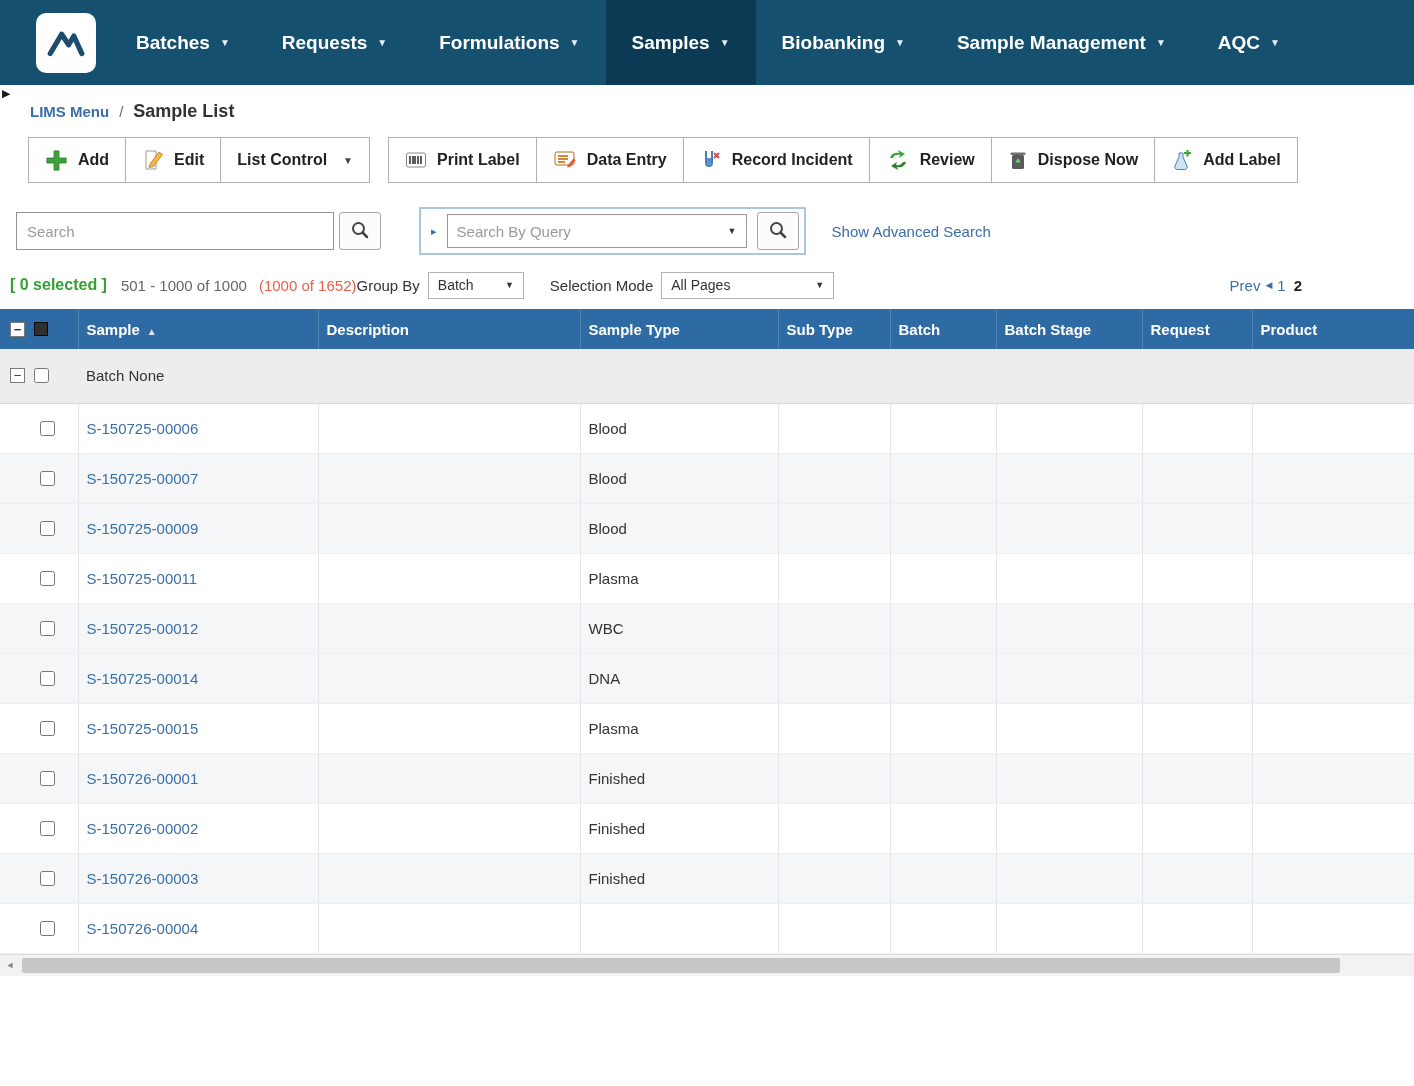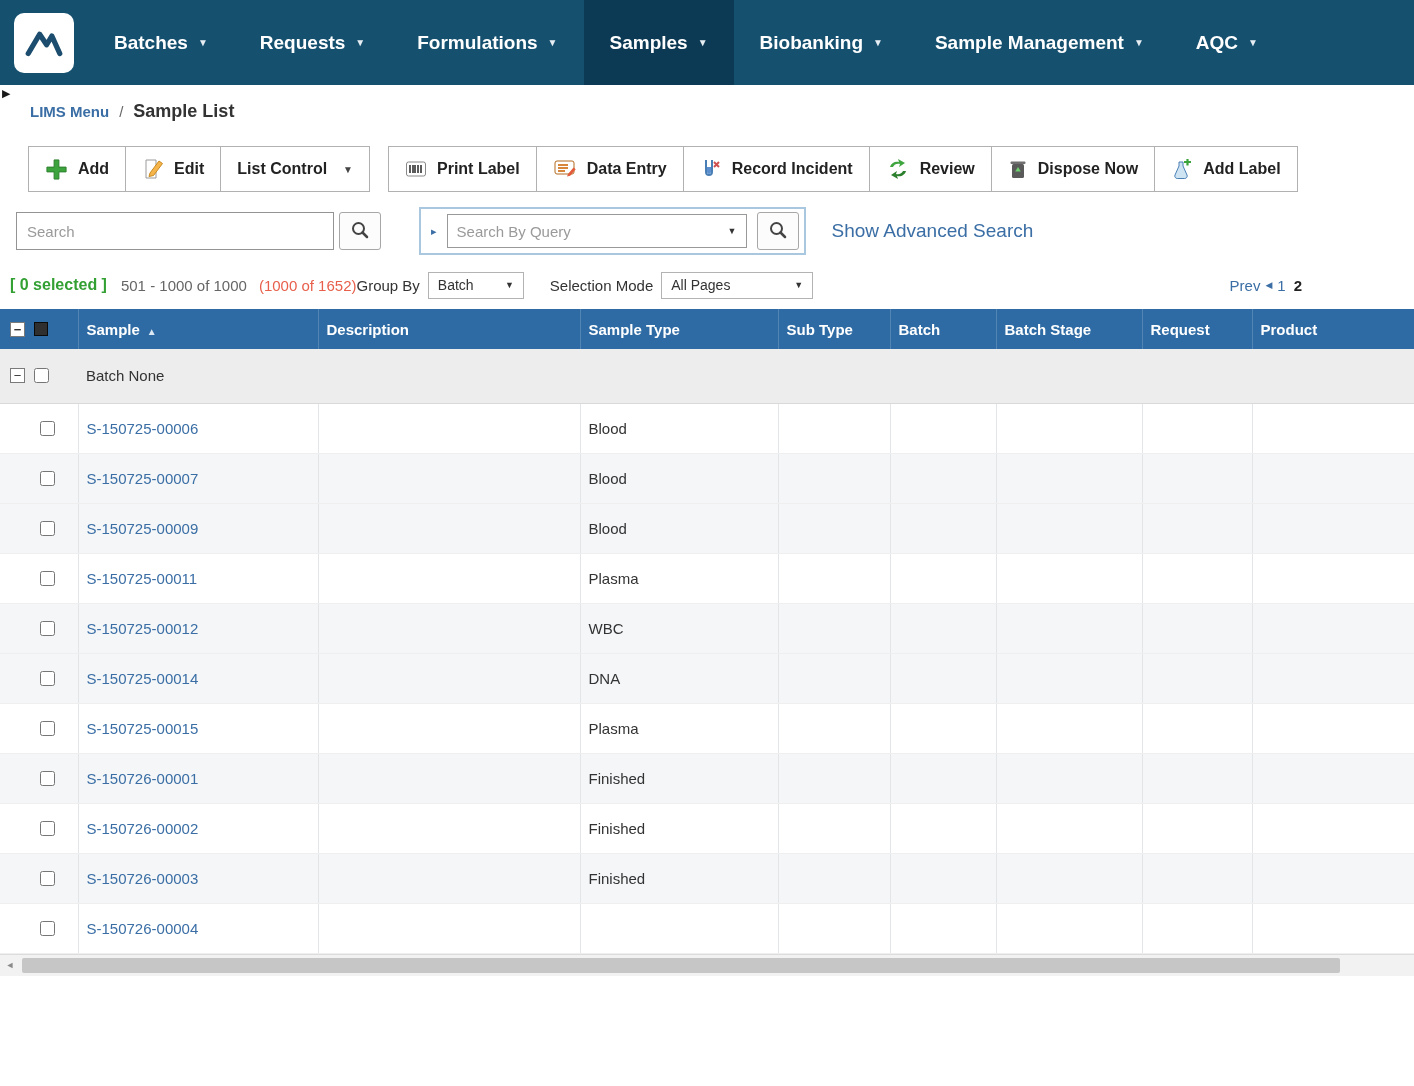--- a/index.html
+++ b/index.html
@@ -1,37 +1,37 @@
 <!DOCTYPE html>
 <html style="--nav-bg: #15506f; --nav-active-bg: #0c3a54; --header-bg: #2e6ba4; --link: #3a6ea5; --selected-green: #33a033; --filtered-red: #e8604c;"><head>
 <meta charset="utf-8">
 <style>
   * { margin:0; padding:0; box-sizing:border-box; }
   html,body { width:1414px; height:1086px; overflow:hidden; background:#fff;
               font-family:"Liberation Sans", sans-serif; }
 
   
-  .topnav { height:85px; background:var(--nav-bg,#15506f); display:flex; align-items:stretch; }
+  .topnav { height:85px; background:var(--nav-bg,#15506f); display:flex; align-items:stretch;padding-left:22px; }
   .logo-wrap { width:88px; display:flex; align-items:center; justify-content:center; }
   .logo { width:60px; height:60px; background:#fff; border-radius:10px;
           display:flex; align-items:center; justify-content:center; }
   .nav-item { display:flex; align-items:center; padding:0 26px; color:#fff;
               font-size:19px; font-weight:600; cursor:pointer; white-space:nowrap; }
   .nav-item.active { background:var(--nav-active-bg,#0c3a54); }
   .nav-caret { font-size:10px; margin-left:10px; color:#e6edf3; }
 
   
   .breadcrumb-row { height:52px; display:flex; align-items:center; padding-left:30px; position:relative; }
   .edge-expander { position:absolute; left:2px; top:2px; font-size:11px; color:#1a1a1a; cursor:pointer; }
   .bc-parent { color:var(--link,#3a6ea5); font-size:15px; font-weight:bold; text-decoration:none; cursor:pointer; }
   .bc-sep { margin:0 10px; color:#666; font-size:15px; }
   .bc-current { color:#333; font-size:18px; font-weight:bold; }
 
   
-  .toolbar { height:64px; display:flex; align-items:center; padding-left:28px; gap:18px; }
+  .toolbar { height:64px; display:flex; align-items:flex-start; padding-left:28px; gap:18px; }
   .btn-group { display:flex; }
   .tbtn { display:flex; align-items:center; gap:10px; height:46px; padding:0 16px;
           background:#fff; border:1px solid #b1b1b1; font-family:inherit;
           font-size:16px; font-weight:600; color:#222; cursor:pointer; white-space:nowrap; }
   .tbtn + .tbtn { margin-left:-1px; }
   .tbtn .ticon { display:flex; align-items:center; }
   .lc-caret { font-size:10px; color:#444; margin-left:6px; }
 
   
   .search-row { height:60px; display:flex; align-items:center; padding-left:16px; }
@@ -43,34 +43,34 @@
              display:flex; align-items:center; justify-content:center; margin-left:5px; cursor:pointer; }
   .query-box { margin-left:38px; border:2px solid #a9c8e0; background:#fff;
                display:flex; align-items:center; padding:3px 5px; gap:5px; }
   .q-expand { color:#3a6ea5; font-size:11px; padding:0 5px; cursor:pointer; }
   .fake-select { height:34px; border:1px solid #999; background:#fff; display:flex;
                  align-items:center; justify-content:space-between; padding:0 9px; cursor:pointer; }
   .query-select { width:300px; }
   .fs-text { font-size:15px; color:#333; }
   .fs-text.ph { color:#9a9a9a; }
   .fs-caret { font-size:9px; color:#333; margin-left:8px; }
-  .adv-link { margin-left:26px; color:var(--link,#3a6ea5); font-size:19px; text-decoration:none; cursor:pointer; }
+  .adv-link { margin-left:26px; color:var(--link,#3a6ea5); font-size:15px; text-decoration:none; cursor:pointer; }
 
   
   .status-row { height:48px; display:flex; align-items:center; padding:0 0 0 10px; font-size:15px; }
   .sel-count { color:var(--selected-green,#33a033); font-weight:bold; font-size:16px; }
   .range-text { color:#666; margin-left:14px; }
   .filtered-text { color:var(--filtered-red,#e8604c); margin-left:12px; }
   .gb-label, .sm-label { color:#333; }
   .gb-label { }
   .sm-label { margin-left:26px; }
   .small-select { height:27px; margin-left:8px; border:1px solid #b3b3b3; }
   .small-select .fs-text { font-size:14px; }
   .gb-select { width:96px; }
-  .sm-select { width:152px; }
+  .sm-select { width:173px; }
   .pager { margin-left:auto; margin-right:112px; display:flex; align-items:center; gap:5px; }
   .pager .prev { color:var(--link,#3a6ea5); font-size:15px; cursor:pointer; }
   .pager .prev-arrow { color:var(--link,#3a6ea5); font-size:9px; cursor:pointer; }
   .pager .page-link { color:var(--link,#3a6ea5); font-size:15px; text-decoration:none; cursor:pointer; }
   .pager .page-current { color:#222; font-size:15px; font-weight:bold; margin-left:3px; }
 
   
   table.sample-table { border-collapse:collapse; table-layout:fixed; width:1414px; }
   thead th { background:var(--header-bg,#2e6ba4); color:#fff; font-size:15px; font-weight:bold;
              text-align:left; height:40px; padding:0 8px; border-right:1px solid rgba(255,255,255,0.18); }

